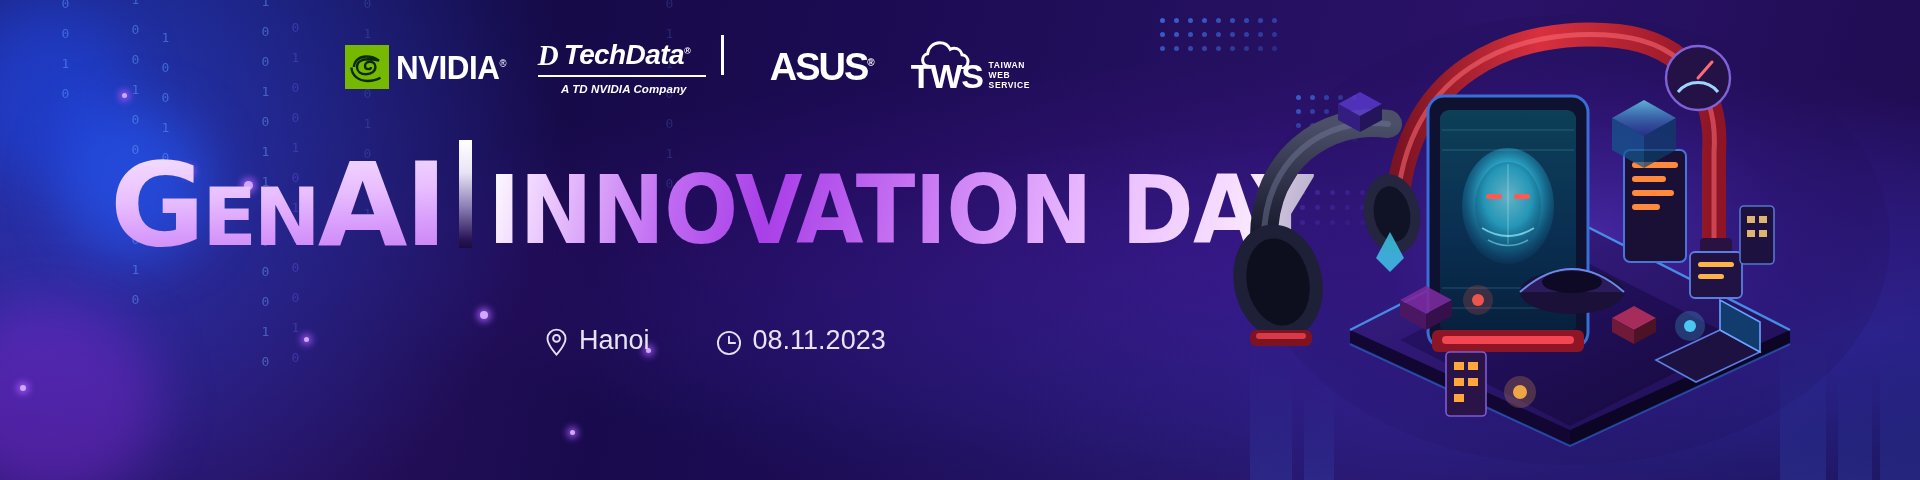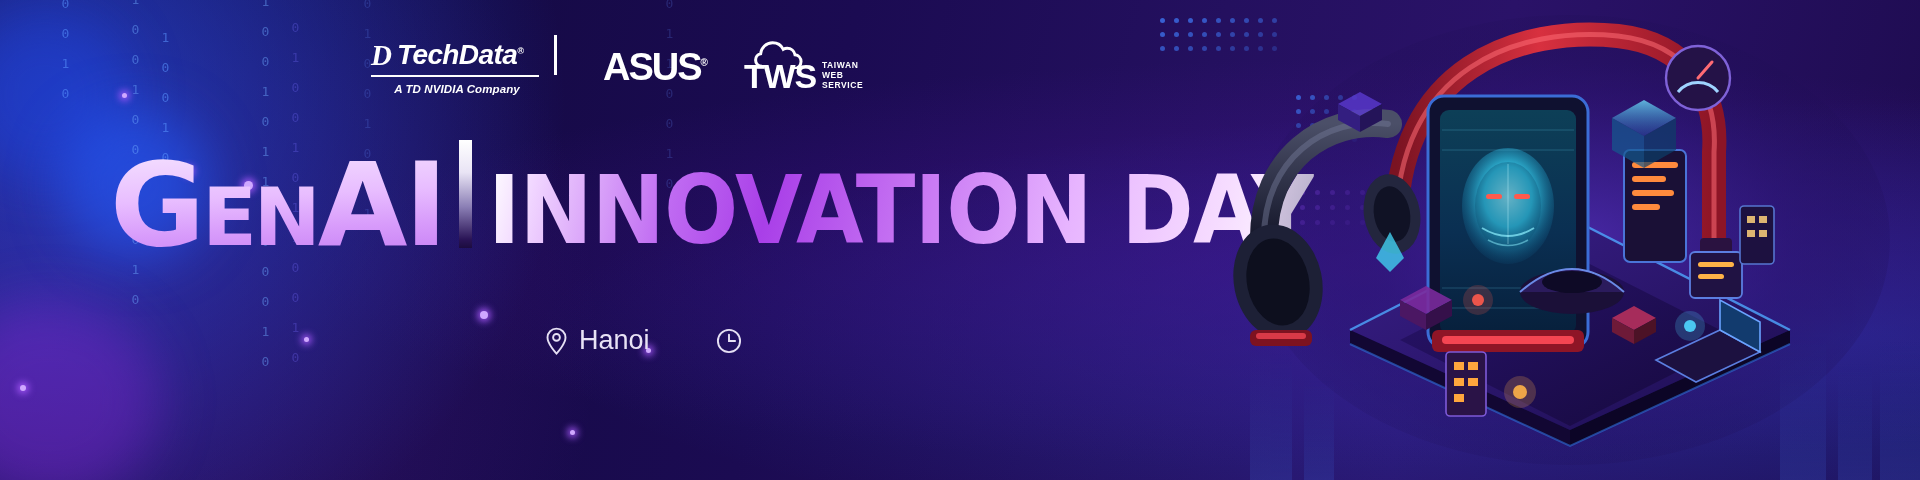--- a/index.html
+++ b/index.html
@@ -122,21 +122,21 @@
     -webkit-background-clip:text; background-clip:text; color:transparent;
   }
 
   
   #subtitle {
     position:absolute; left:549px; top:278px;
     color:#fff; font-weight:700; font-size:28.5px; letter-spacing:-.2px; white-space:nowrap;
   }
 
   #meta { position:absolute; left:545px; top:325px; display:flex; align-items:center; }
-  .meta-item { display:flex; align-items:center; color:#e8e2f5; font-size:27px; font-weight:400; }
+  .meta-item { display:flex; align-items:flex-end; color:#e8e2f5; font-size:27px; font-weight:400; }
   .meta-item .ic { margin-right:11px; display:flex; align-items:center; flex:none; }
   .meta-gap { width:66px; }
 
   
   #illo { position:absolute; right:0; top:0; width:700px; height:480px; }
 </style>
 </head>
 <body>
 
 <div id="banner">
@@ -234,20 +234,31 @@
       <i style="background:rgba(120,60,220,.35)"></i>
       <i style="background:rgba(120,60,220,.3)"></i>
       <i style="background:rgba(120,60,220,.25)"></i>
       <i style="background:rgba(120,60,220,.2)"></i>
       <i style="background:rgba(120,60,220,.15)"></i>
       <i style="background:rgba(120,60,220,.12)"></i>
   </div>
 
   <div id="logo-row">
 
+    <div class="logo-nvidia">
+      <span class="nv-eye">
+        <svg width="40" height="40" viewBox="0 0 40 40" aria-hidden="true">
+          <g fill="none" stroke="#0a2a00" stroke-width="2.4">
+            <path d="M7 20c0-6 5.6-10.5 12-10.5 7.6 0 13 4.2 13 4.2s-5.6-1.4-11.4-1.4c-6.6 0-10.6 3-10.6 7.7 0 4.3 3.6 7.2 9 7.2 5.6 0 9.4-3 9.4-7.2 0-3.1-2.2-5.2-5.4-5.2-2.9 0-5 1.7-5 4.1 0 1.9 1.4 3.2 3.3 3.2 1.6 0 2.7-.9 2.7-2.2"></path>
+            <path d="M4.5 20.6c0 7.6 7 13.4 16 13.4 7.4 0 13-3.2 13-3.2"></path>
+          </g>
+        </svg>
+      </span>
+      <span class="nv-word"><span>NVIDIA</span><sup>®</sup></span>
+    </div>
 
     <div class="logo-td">
       <div class="td-top">
         <span class="td-d">D</span>
         <span class="td-word"><span>TechData</span><sup>®</sup></span>
         <span class="td-slash"></span>
       </div>
       <div class="td-rule"></div>
       <div class="td-tag">A TD NVIDIA Company</div>
     </div>
@@ -289,20 +300,21 @@
 
     <div class="meta-gap"></div>
 
     <div class="meta-item">
       <span class="ic">
         <svg width="26" height="26" viewBox="0 0 26 26" aria-hidden="true">
           <circle cx="13" cy="13" r="11.1" fill="none" stroke="#e6e0f4" stroke-width="1.9"></circle>
           <path d="M13 6.6V13h6.1" fill="none" stroke="#e6e0f4" stroke-width="1.9" stroke-linecap="round"></path>
         </svg>
       </span>
+      <span>08.11.2023</span>
     </div>
   </div>
 
   <div id="illo">
     <svg width="700" height="480" viewBox="0 0 700 480" aria-hidden="true">
       <defs>
         <radialGradient id="gAmb" cx="52%" cy="50%" r="58%">
           <stop offset="0%" stop-color="#4a2aa8" stop-opacity=".85"></stop>
           <stop offset="55%" stop-color="#2b1470" stop-opacity=".55"></stop>
           <stop offset="100%" stop-color="#170a46" stop-opacity="0"></stop>

